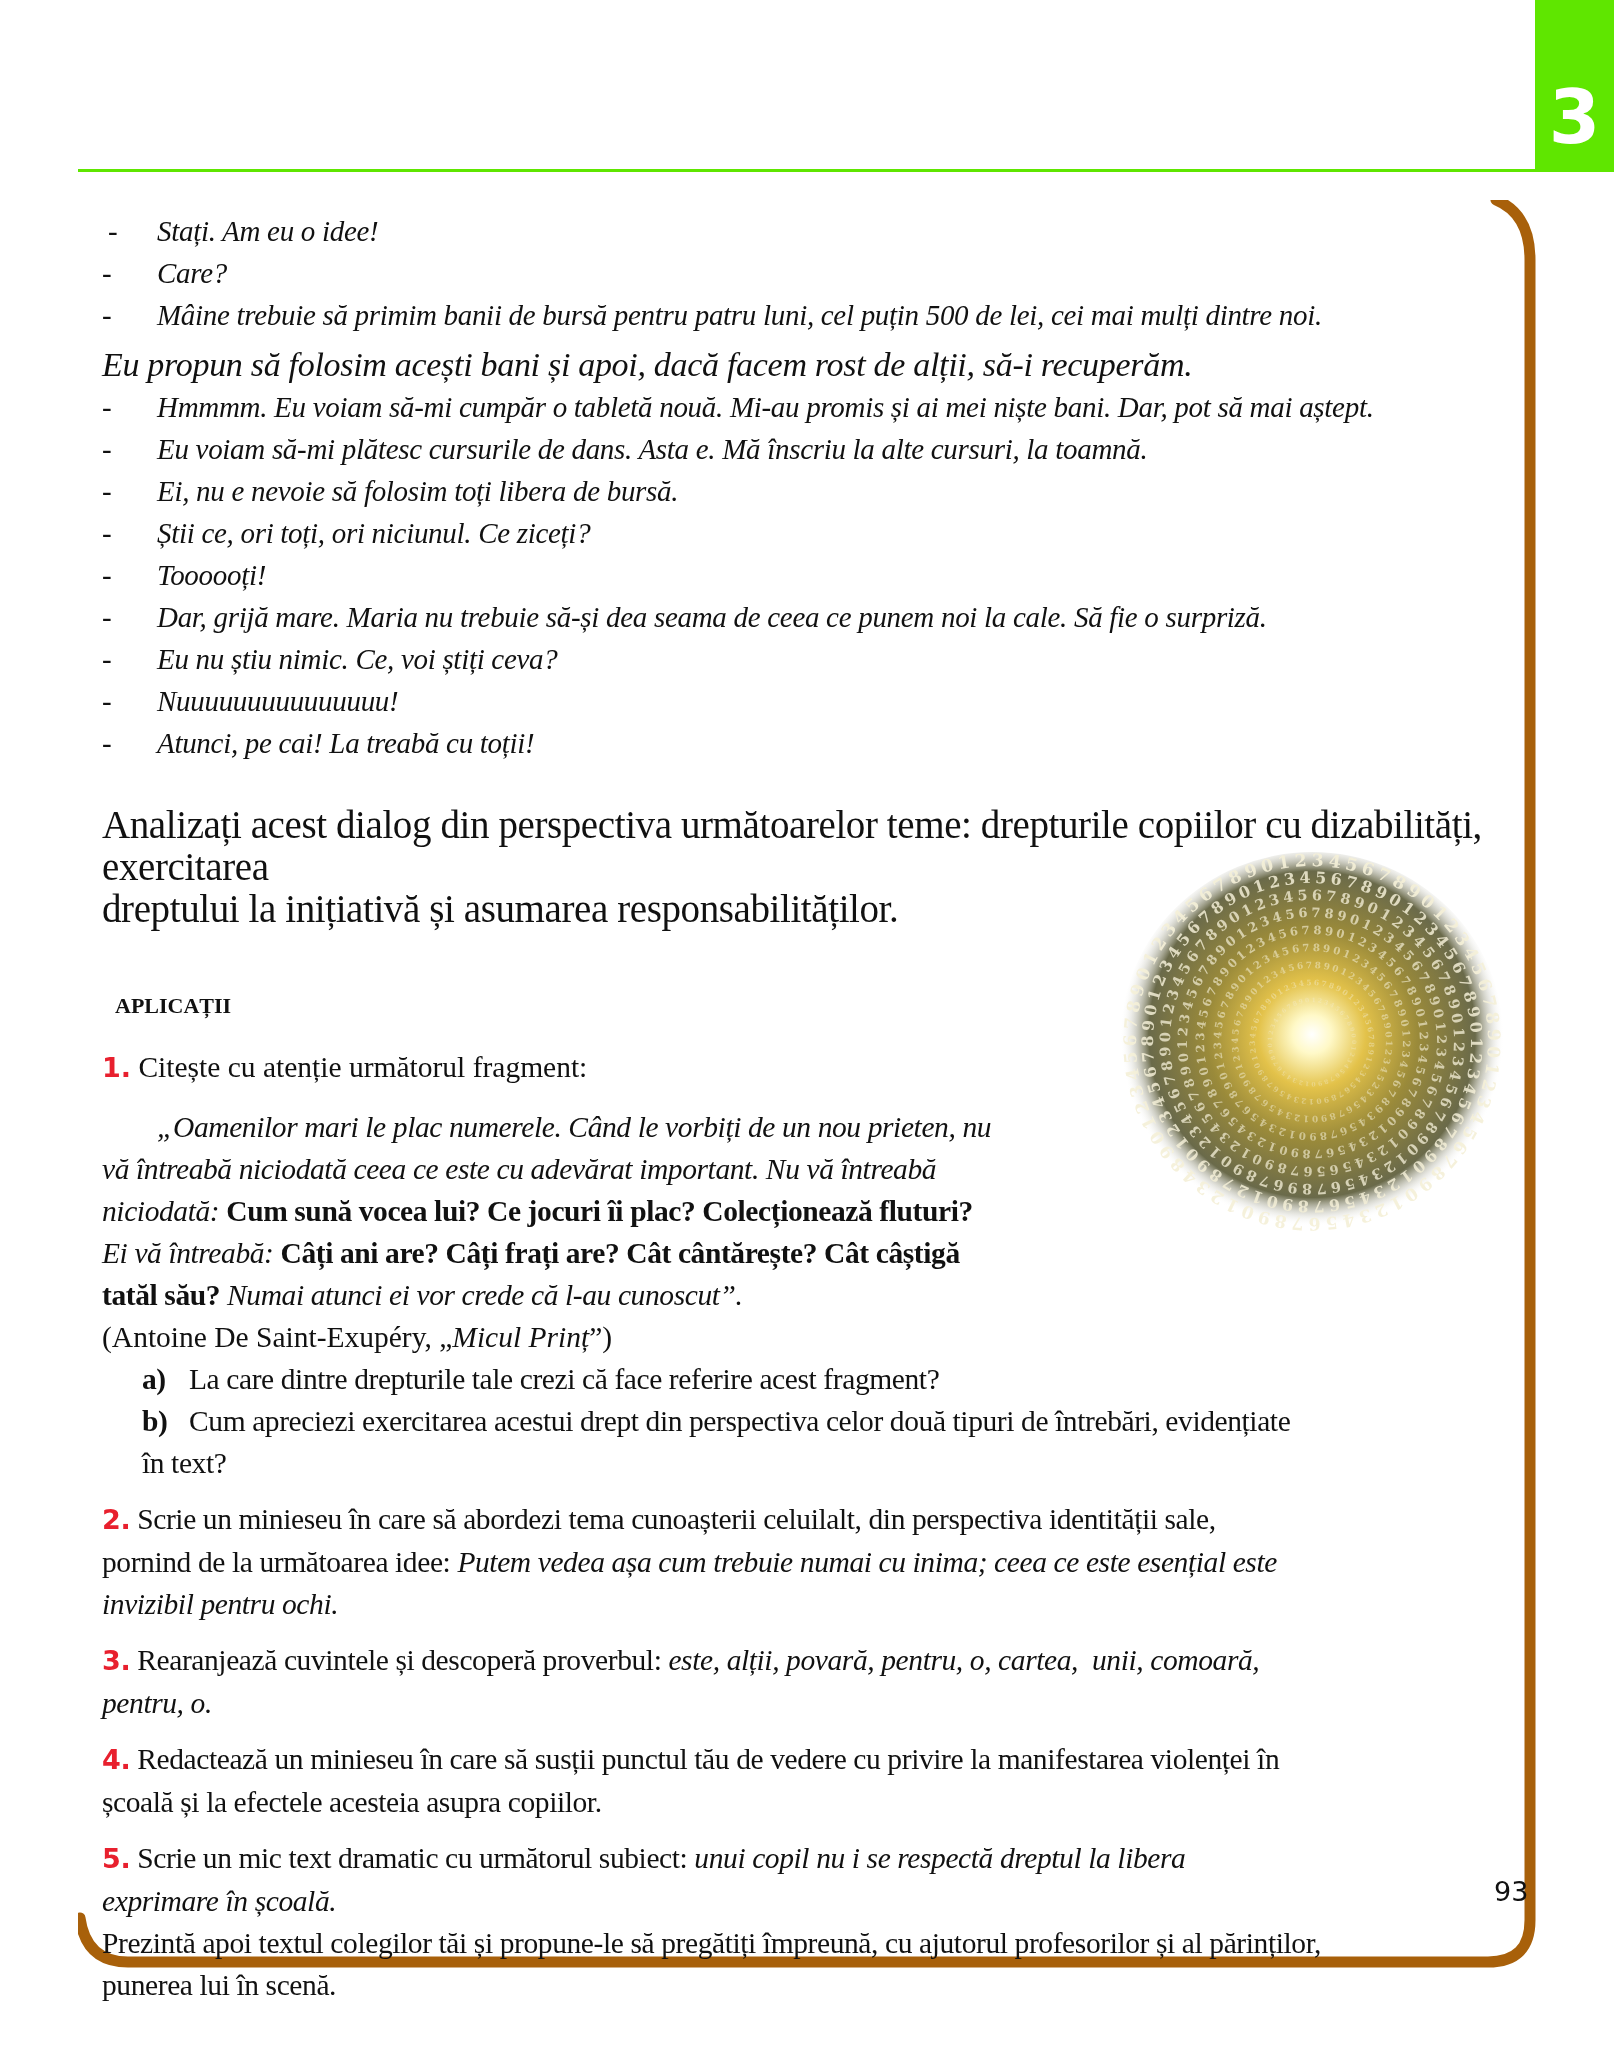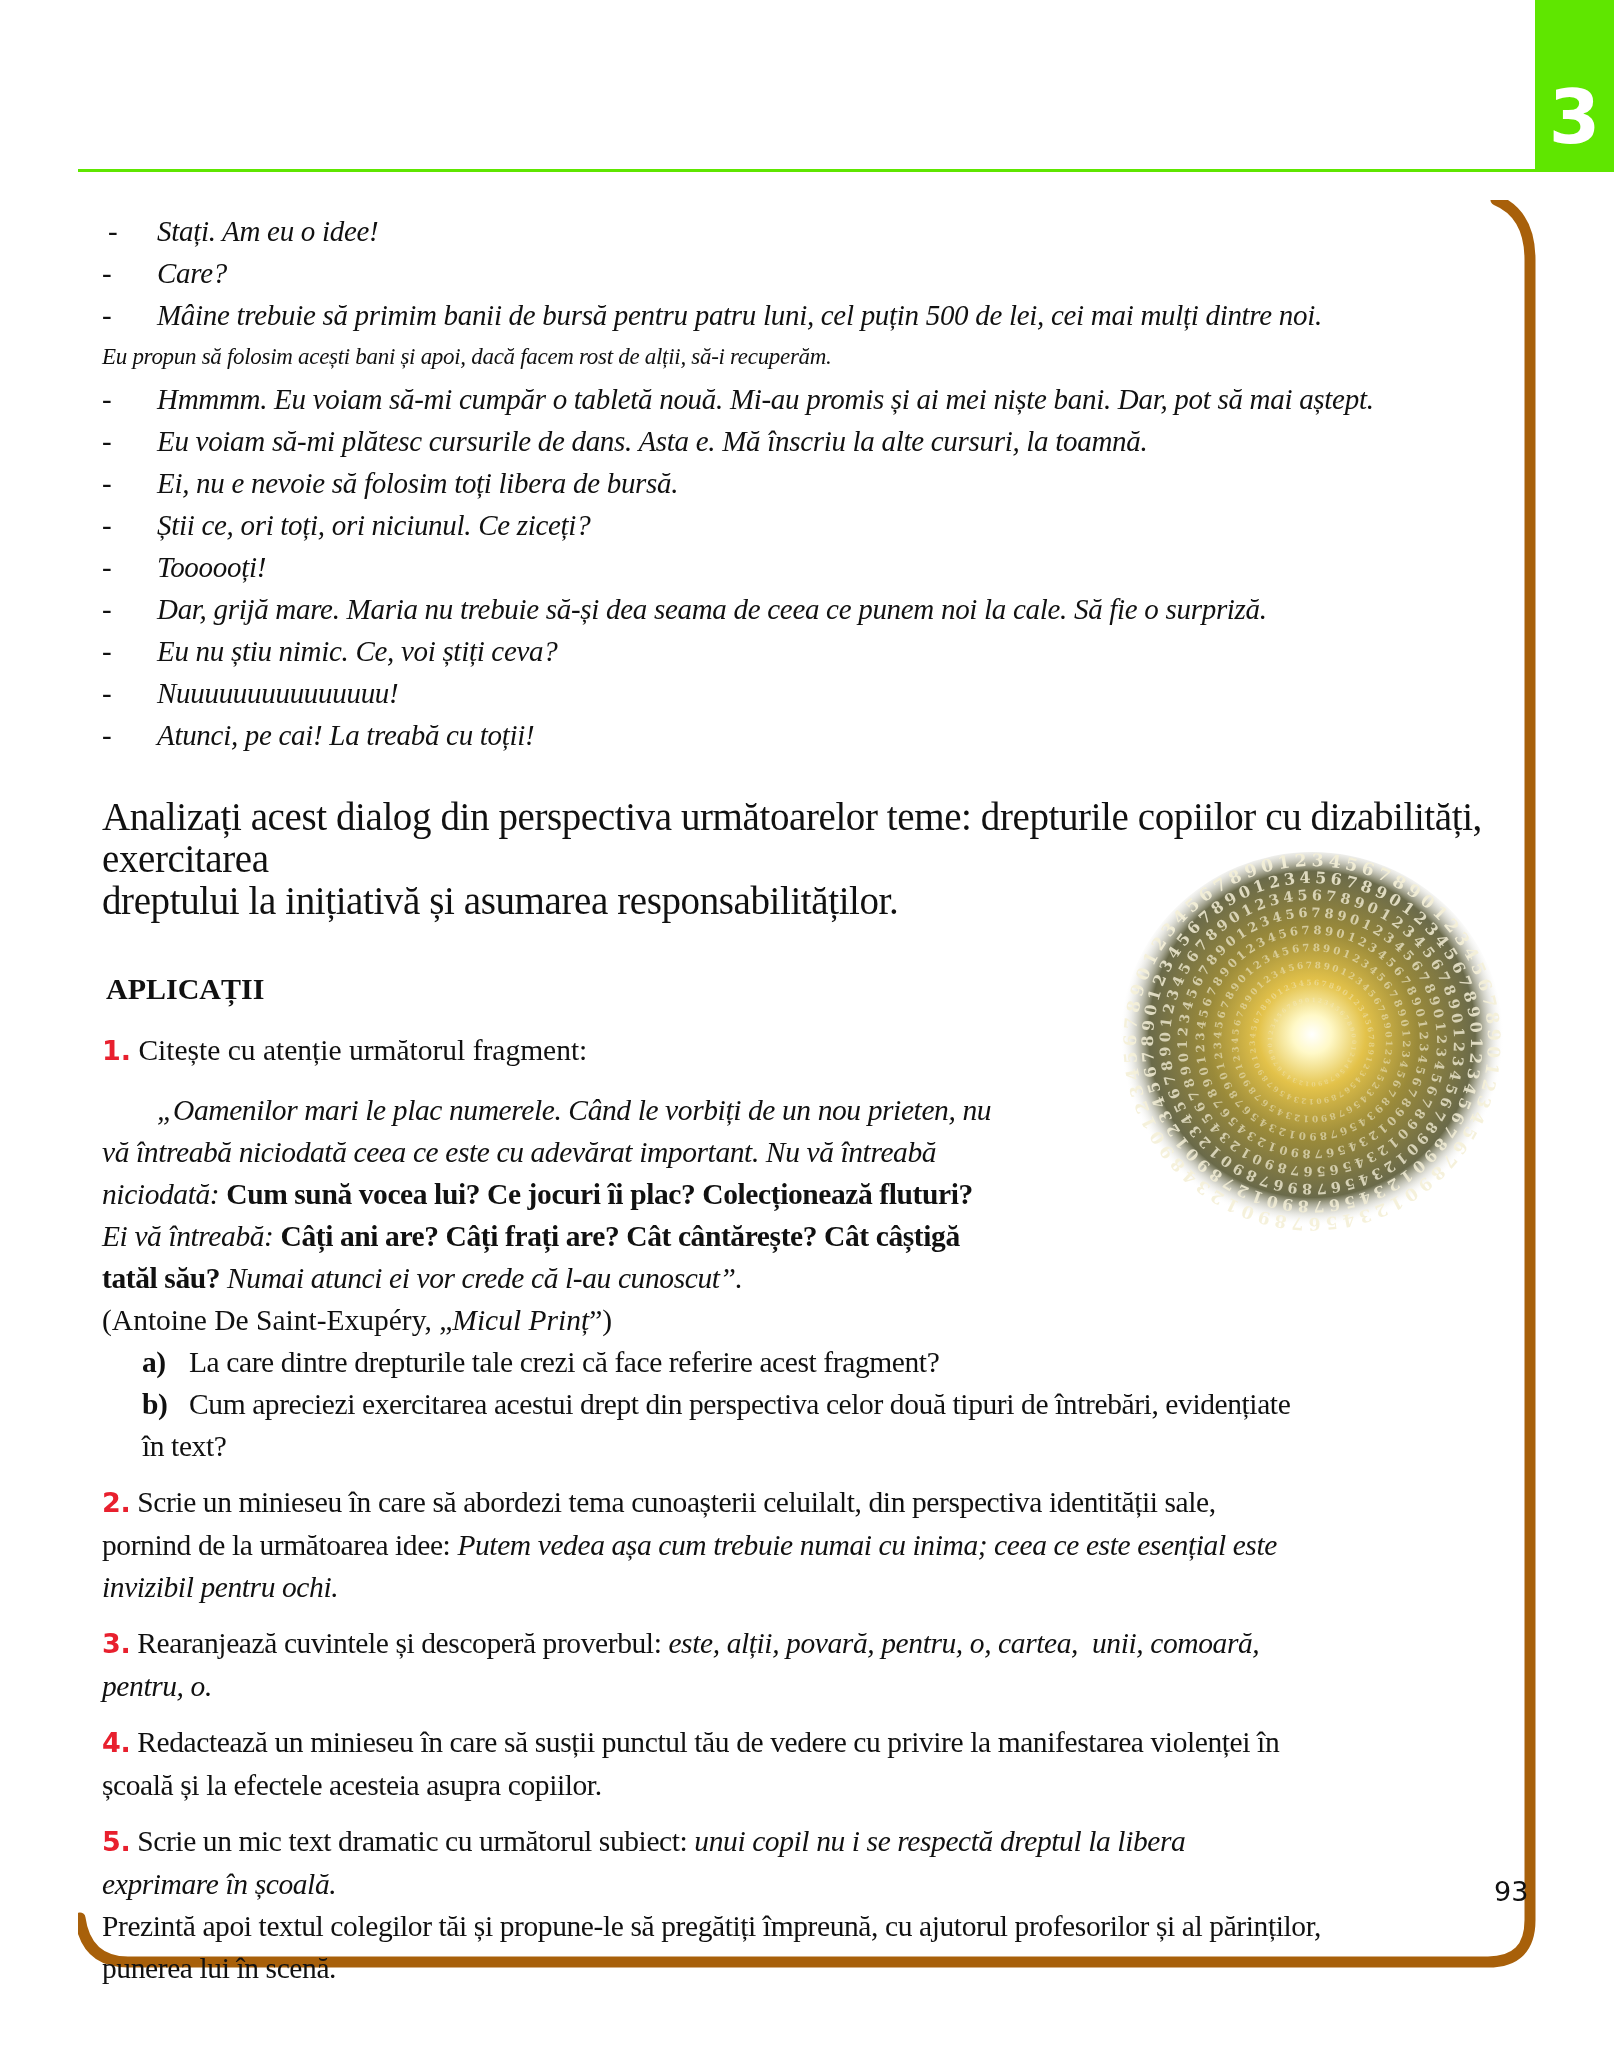--- a/index.html
+++ b/index.html
@@ -15,24 +15,24 @@
 
   
   .frame { position: absolute; left: 78px; top: 200px; width: 1464px; height: 1778px; pointer-events: none; }
 
   .content { position: absolute; left: 102px; top: 210px; width: 1410px; font-size: 29.5px; }
 
   .dialog-line { position: relative; height: 42px; line-height: 42px; font-style: italic;
                  white-space: nowrap; font-size: 29px; letter-spacing: -0.3px; }
   .dash { position: absolute; left: 0; width: 20px; font-style: normal; }
   .dialog-text { position: absolute; left: 55px; }
-  .cont-line { height: 42px; line-height: 42px; font-style: italic; white-space: nowrap; font-size: 23px; letter-spacing: -0.3px; }
+  .cont-line { height: 42px; line-height: 42px; font-style: italic; white-space: nowrap; font-size: 34px; letter-spacing: -0.3px; margin-top: 8px; }
 
   .para { line-height: 42px; margin: 0; font-size: 39px; letter-spacing: -0.4px; }
-  .heading { font-weight: bold; font-size: 30px; line-height: 42px; margin: 4px; }
+  .heading { font-weight: bold; font-size: 22px; line-height: 42px; margin: 13px; }
 
   .num { color: #e8202e; font-family: "DejaVu Sans", sans-serif; font-weight: bold; font-size: 27px; }
   .it { font-style: italic; }
   .bd { font-weight: bold; }
 
   .quote { width: 992px; font-size: 29.5px; line-height: 42px; letter-spacing: -0.4px; text-align: justify; }
   .quote .first { text-indent: 55px; }
   .attrib { width: 992px; text-align: left; line-height: 42px; }
 
   .sub-item { position: relative; padding-left: 40px; line-height: 42px; letter-spacing: -0.4px; }

